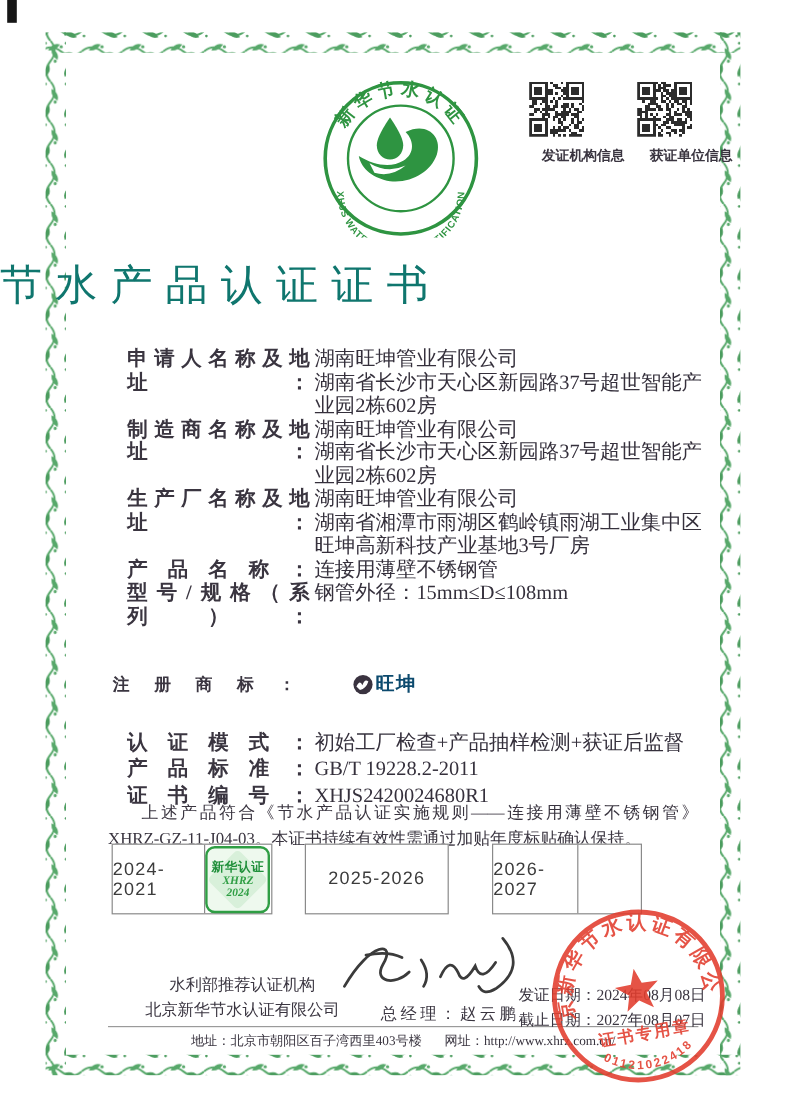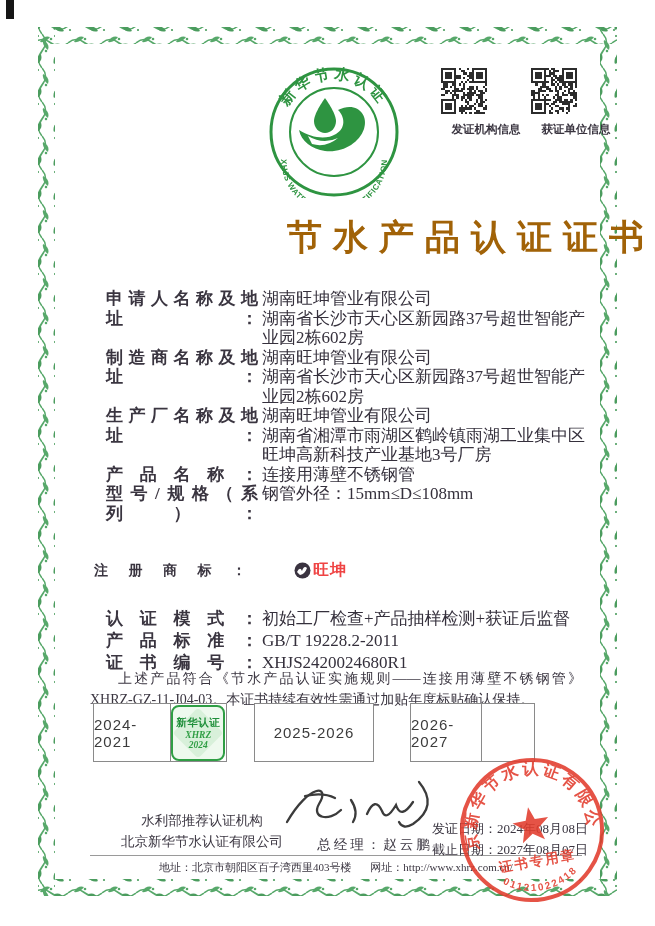--- a/index.html
+++ b/index.html
@@ -8,31 +8,31 @@
   .abs{position:absolute;}
   
   .artifact{left:6px;top:0;width:8px;height:19px;background:#161616;}
   
   .qr-group{left:428px;top:68px;width:160px;display:flex;gap:18px;}
   .qr-item{display:flex;flex-direction:column;align-items:center;width:72px;}
   .qr{width:46px;height:46px;}
   .qr svg{width:100%;height:100%;shape-rendering:crispEdges;}
   .qr-label{margin-top:8px;font-size:11.5px;font-weight:bold;color:#3a3540;white-space:nowrap;margin-left:44px;}
   
-  .title{left:0;top:214px;width:100%;text-align:right;font-size:35px;font-weight:bold;
-         letter-spacing:11px;color:#a16207;}
+  .title{left:0;top:214px;width:100%;text-align:left;font-size:35px;font-weight:normal;
+         letter-spacing:11px;color:#0f766e;}
   
   .fields{left:106px;width:486px;font-size:17px;line-height:19.5px;}
   .frow{display:flex;}
   .flabel{width:152px;flex:none;text-align:justify;text-align-last:justify;font-weight:bold;color:#3a3540;}
   .fvalue{width:330px;margin-left:4px;}
   .cert-fields{line-height:22px;}
   .cert-fields .fvalue{white-space:nowrap;}
   .tm-row{left:94px;top:560px;width:486px;font-size:14px;display:flex;align-items:center;gap:44px;}
-  .tm-val{margin-left:4px;display:flex;align-items:center;gap:2px;font-weight:bold;font-size:16px;color:#ef4444;letter-spacing:1px;}
+  .tm-val{margin-left:4px;display:flex;align-items:center;gap:2px;font-weight:bold;font-size:16px;color:#0c4a6e;letter-spacing:1px;}
   
   .statement{left:90px;top:668px;width:492px;font-size:14px;line-height:21px;color:#3a3540;}
   .st1{text-indent:2em;text-align:justify;text-align-last:justify;}
   
   .ybox{top:703px;height:57px;border:1px solid #8a8a8a;display:flex;background:#fff;}
   .ybox .ycell{flex:1;display:flex;align-items:center;justify-content:center;
                font-family:"Liberation Sans", sans-serif;font-size:15px;color:#3c3c3c;letter-spacing:1px;}
   .ybox .scell{width:42%;border-left:1px solid #8a8a8a;display:flex;align-items:center;justify-content:center;}
   .sticker{position:relative;width:50px;height:52px;border:2px solid #2f9e44;border-radius:8px;
            background:#eef9ee;overflow:hidden;display:flex;flex-direction:column;align-items:center;

